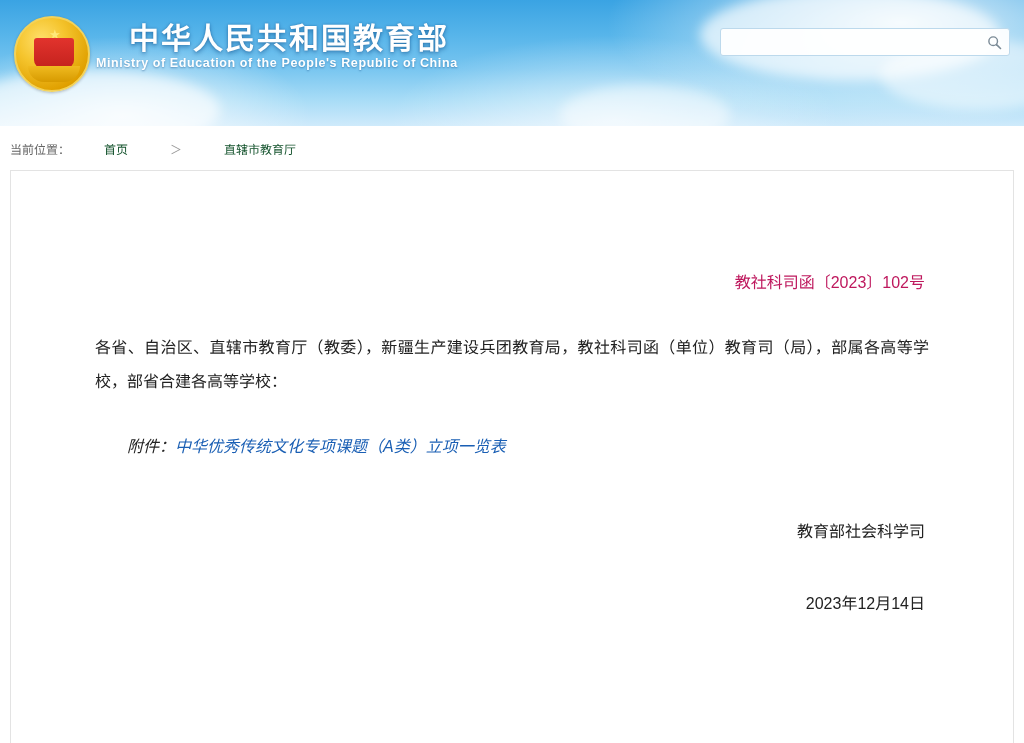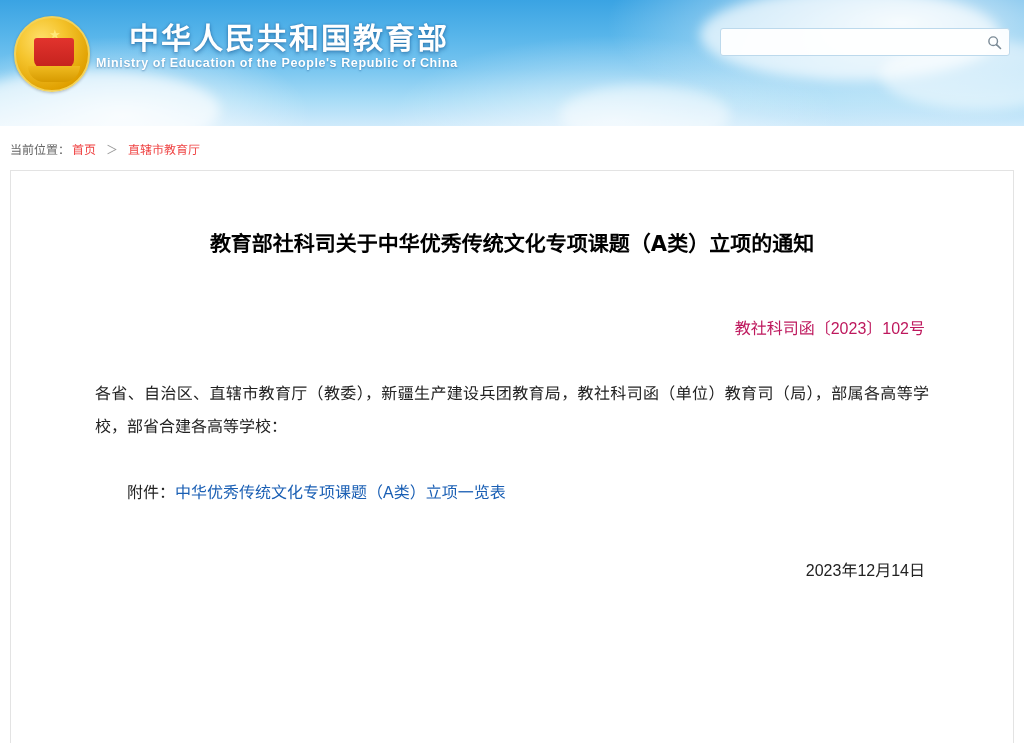--- a/index.html
+++ b/index.html
@@ -128,24 +128,25 @@
   
   .breadcrumb {
     width: 912px;
     height: 44px;
     display: flex;
     align-items: center;
     padding-left: 10px;
     font-size: 12px;
     color: #666;
     background: #ffffff;
+    gap: 32px;
   }
   .breadcrumb .bc-label { color: #666; }
   .breadcrumb a {
-    color: #ef4444;
+    color: #14532d;
     text-decoration: none;
     margin: 0 2px;
   }
   .breadcrumb .sep { color: #999; margin: 0 8px; }
 
   
   .content-card {
     position: relative;
     margin: 0 10px;
     width: 1004px;
@@ -182,20 +183,21 @@
     text-align: justify;
   }
   .doc-p.indent { text-indent: 2em; }
 
   .attachment-line {
     font-size: 16px;
     color: #222;
     line-height: 2.1;
     margin-top: 32px;
     text-indent: 2em;
+    font-style: italic;
   }
   .attachment-link {
     color: #1a5fb4;
     text-decoration: none;
   }
 
   .signature {
     text-align: right;
     font-size: 16px;
     color: #222;
@@ -242,25 +244,25 @@
 </div>
 
 <div class="breadcrumb">
   <span class="bc-label">当前位置：</span>
   <a href="#">首页</a>
   <span class="sep">＞</span>
   <a href="#">直辖市教育厅</a>
 </div>
 
 <div class="content-card">
-  <h1 class="doc-title">教育部社科司关于中华优秀传统文化专项课题（A类）立项的通知</h1>
 
   <div class="doc-number">教社科司函〔2023〕102号</div>
 
   <p class="doc-p">各省、自治区、直辖市教育厅（教委），新疆生产建设兵团教育局，教社科司函（单位）教育司（局），部属各高等学校，部省合建各高等学校：</p>
 
 
   <div class="attachment-line">
     <span>附件：</span><a class="attachment-link" href="#">中华优秀传统文化专项课题（A类）立项一览表</a>
   </div>
 
+  <div class="signature">教育部社会科学司</div>
   <div class="sig-date">2023年12月14日</div>
 </div>
 
 </body></html>

